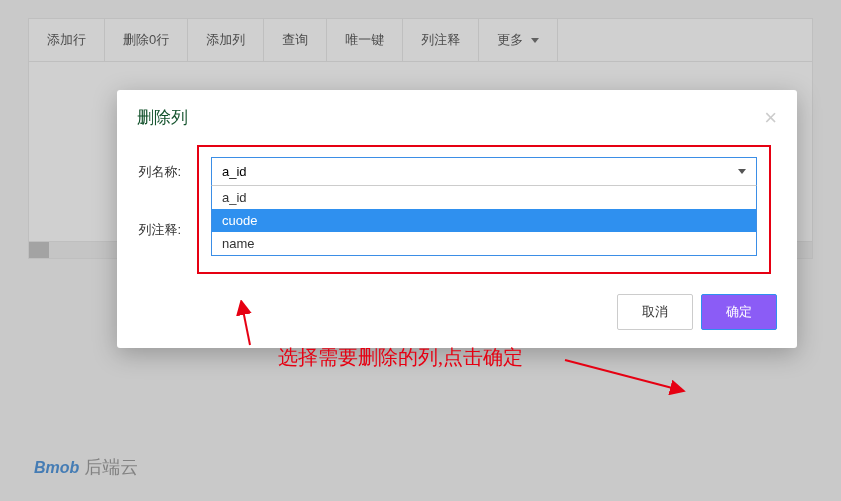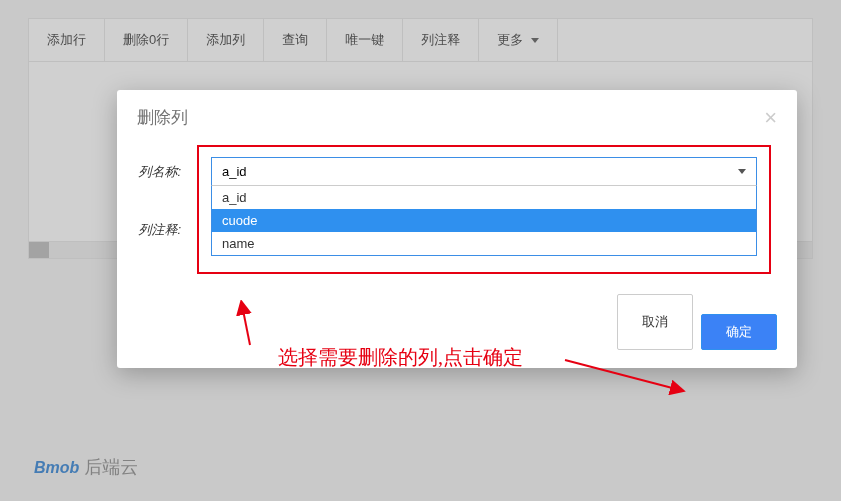--- a/index.html
+++ b/index.html
@@ -99,21 +99,21 @@
   box-shadow: 0 6px 24px rgba(0,0,0,0.25);
 }
 .modal-header {
   padding: 16px 20px 12px 20px;
   display: flex;
   justify-content: space-between;
   align-items: center;
 }
 .modal-title {
   font-size: 17px;
-  color: #737373;
+  color: #14532d;
 }
 .modal-close {
   font-size: 22px;
   color: #ccc;
   cursor: pointer;
   line-height: 1;
 }
 .modal-body {
   padding: 4px 20px 6px 20px;
 }
@@ -129,21 +129,20 @@
   align-items: flex-start;
   margin-bottom: 10px;
 }
 .form-label {
   width: 60px;
   text-align: right;
   color: #333;
   padding-top: 6px;
   margin-left: -90px;
   margin-right: 30px;
-  font-style: italic;
 }
 .select-wrap {
   flex: 1;
   position: relative;
 }
 .select-display {
   border: 1px solid #ccc;
   border-top: 1px solid #3b8ee6;
   border-left: 1px solid #3b8ee6;
   border-right: 1px solid #3b8ee6;
@@ -188,24 +187,23 @@
   font-size: 13px;
   border-radius: 2px;
   cursor: pointer;
 }
 .btn-default {
   background: #fff;
   border: 1px solid #ccc;
   color: #333;
 }
 .btn-primary {
-  background: #3b82f6;
+  background: #8b5cf6;
   border: 1px solid #2f90ef;
   color: #fff;
-  margin-top: 20px;
 }
 
 
 .anno-text {
   position: absolute;
   left: 278px;
   top: 344px;
   color: #e60012;
   font-size: 20px;
   font-family: "SimSun", serif;

